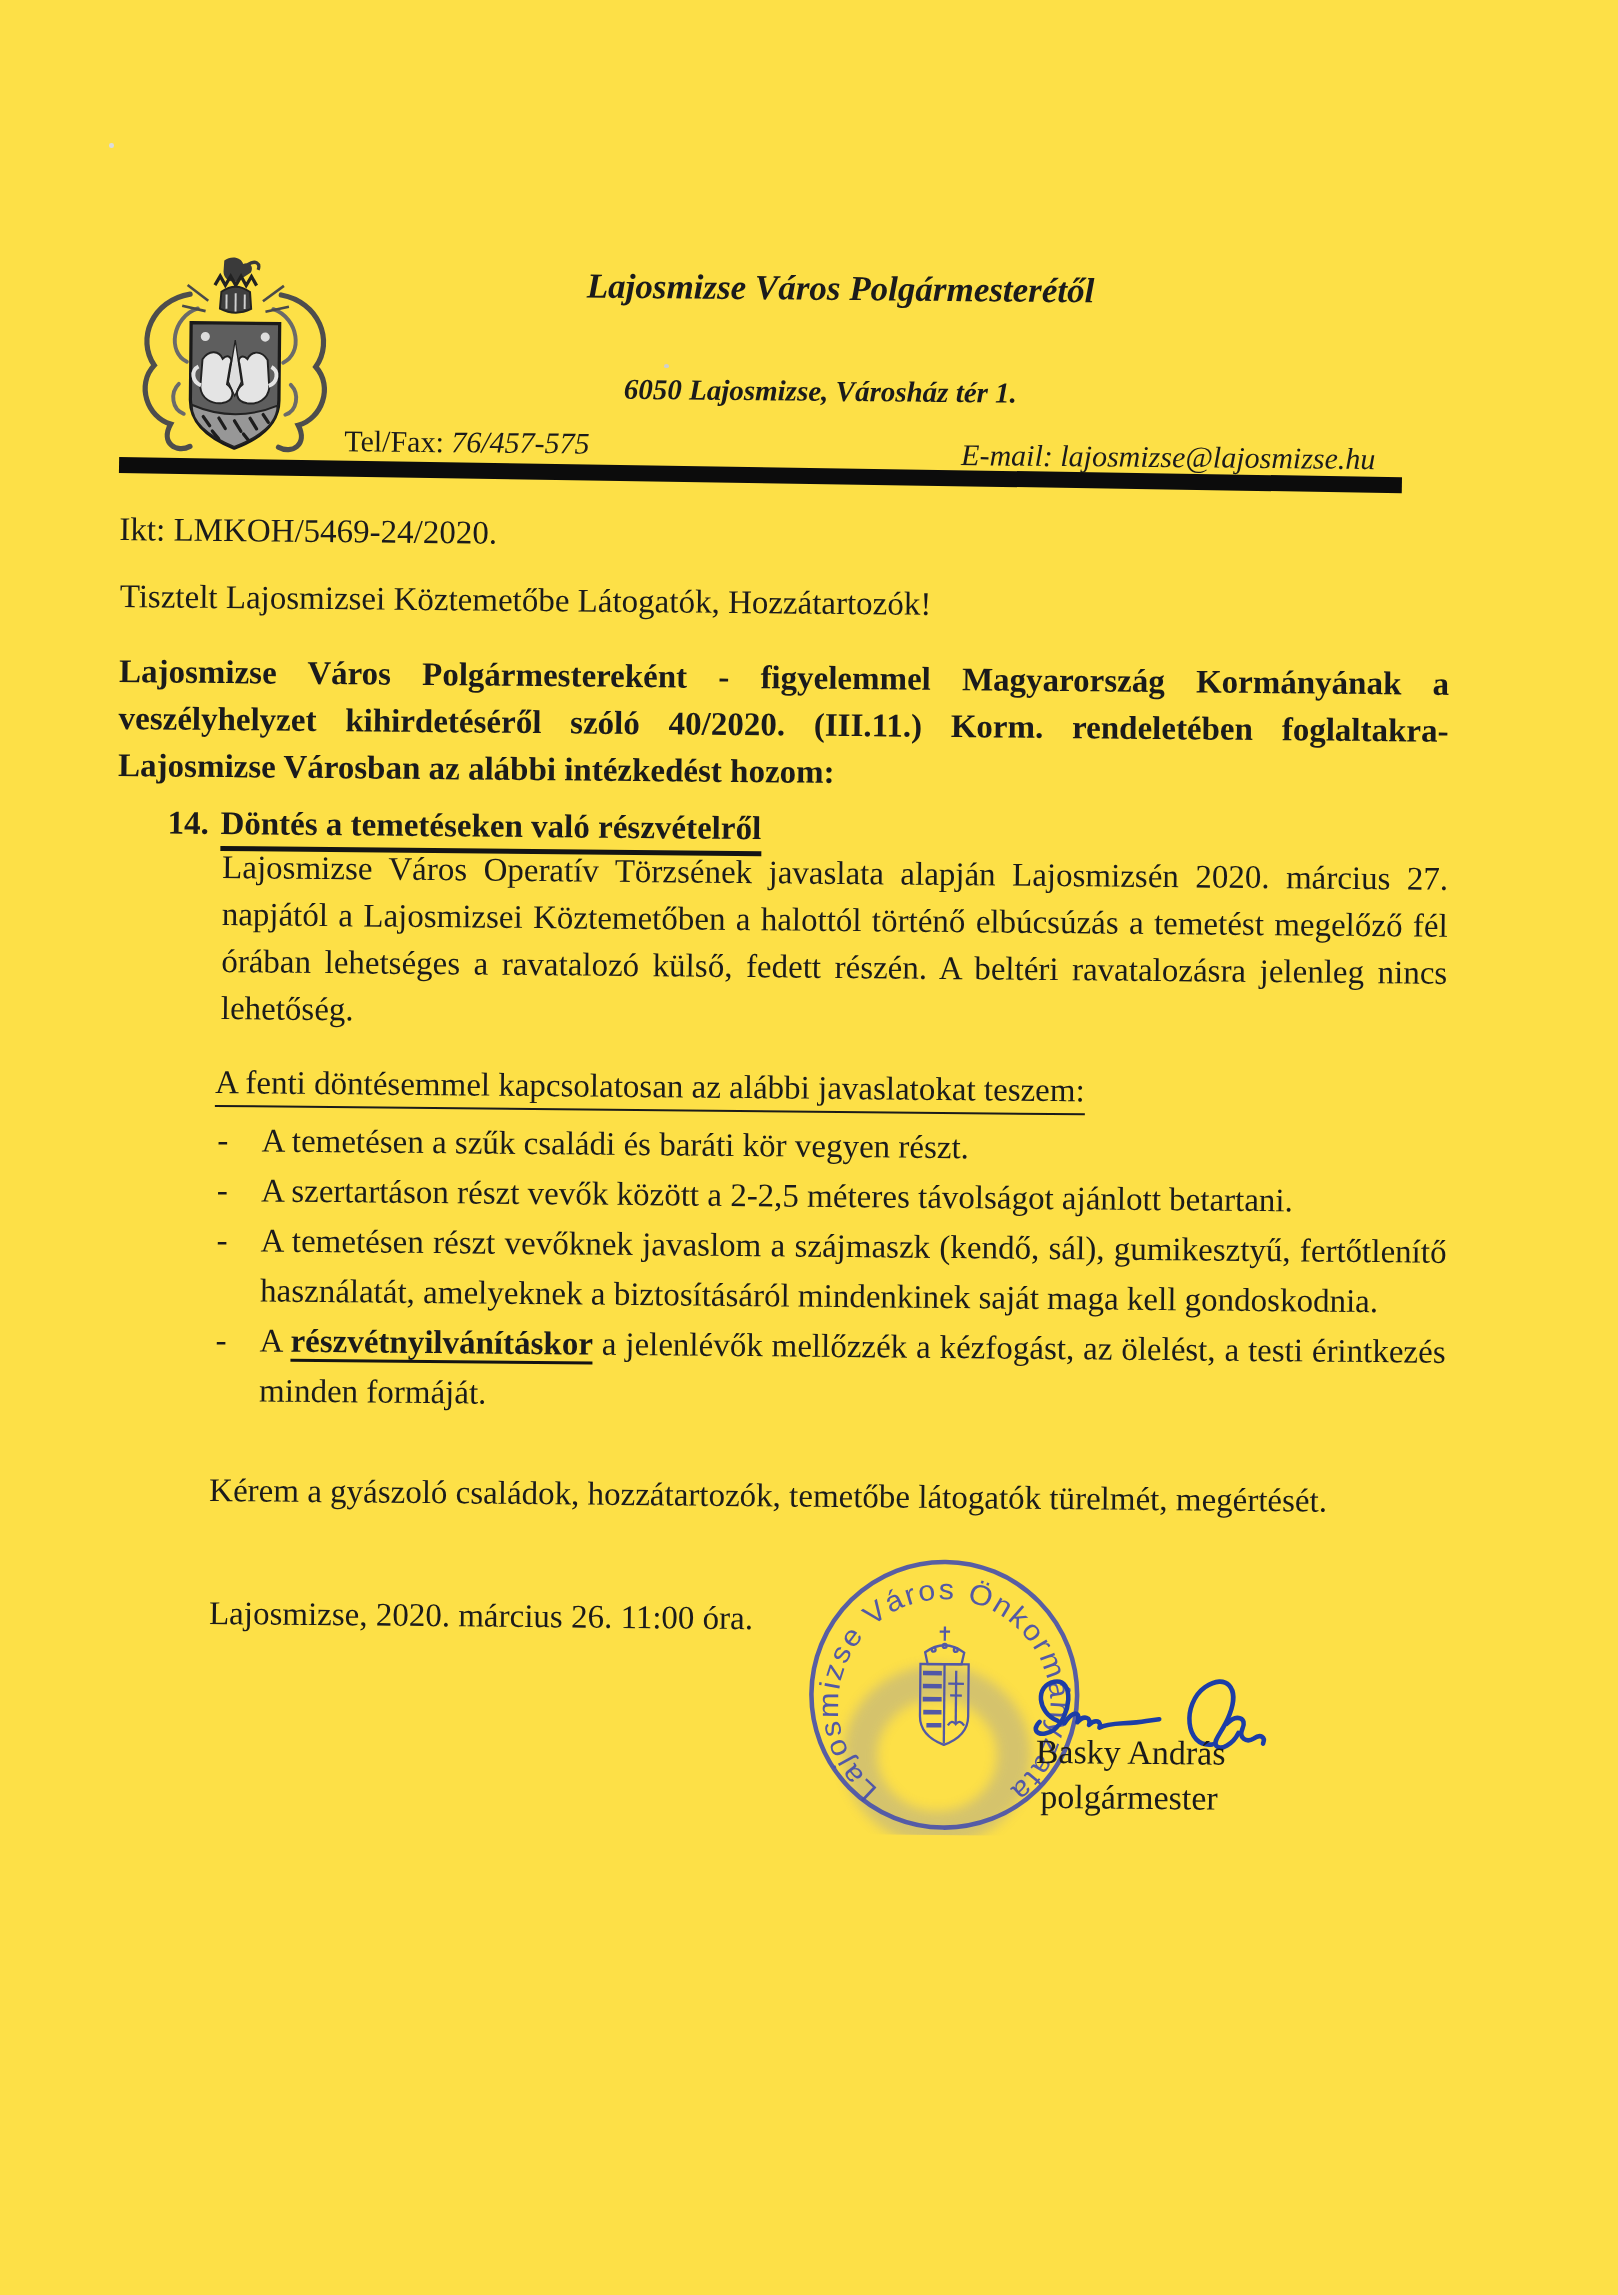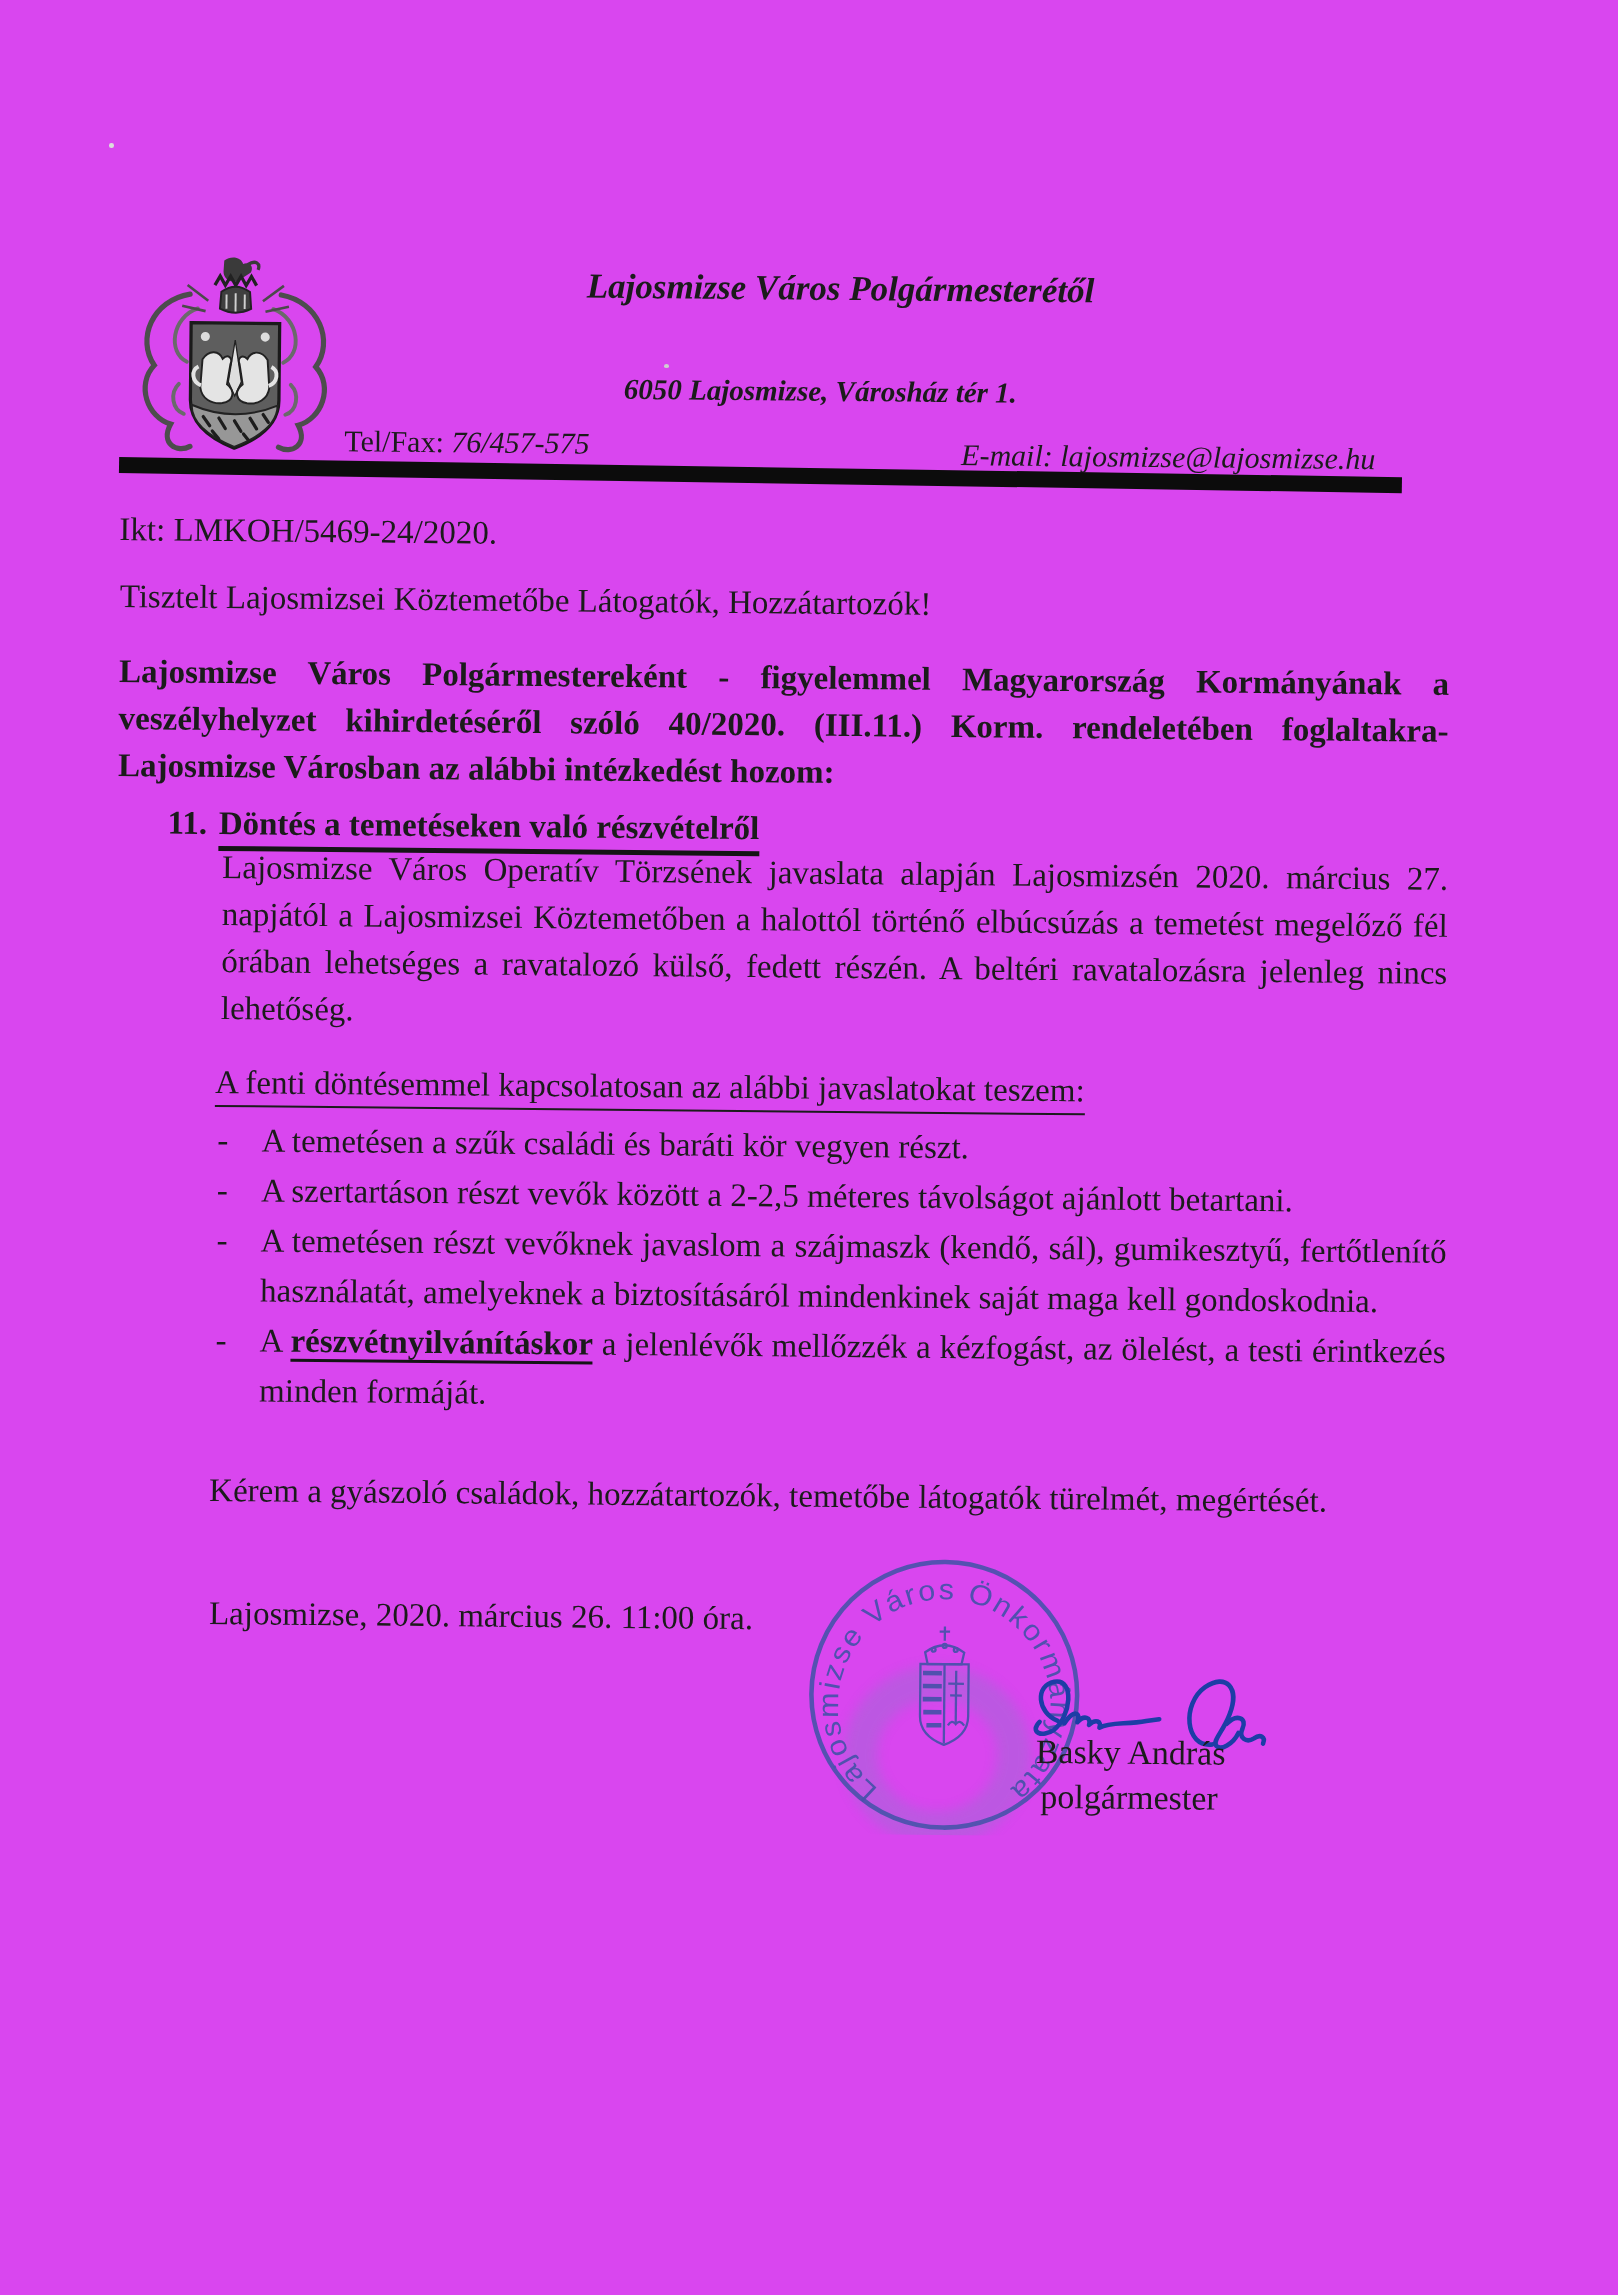--- a/index.html
+++ b/index.html
@@ -1,19 +1,19 @@
 <!DOCTYPE html>
 <html style="font-size:10.4px"><head>
 <meta charset="utf-8">
 <style>
   html,body{margin:0;padding:0;background:#9a9a9a;}
   .page{
     position:relative;
     width:1619px;height:2295px;
-    background:#d946ef;
+    background:#fde047;
     overflow:hidden;
     font-family:"Liberation Serif", serif;
     color:#1b1b1b;
   }
   .scan{position:absolute;inset:0;transform:rotate(0.55deg);transform-origin:117px 261px;}
   .abs{position:absolute;}
   .office-title{left:587px;top:264px;font-size:35px;font-weight:700;font-style:italic;line-height:1;white-space:nowrap;}
   .address{left:625px;top:370px;font-size:29px;font-weight:700;font-style:italic;line-height:1;white-space:nowrap;}
   .telfax{left:346px;top:424px;font-size:30px;line-height:1;white-space:nowrap;}
   .telfax .val{font-style:italic;}
@@ -118,21 +118,21 @@
 
     <div class="abs ikt">Ikt: LMKOH/5469-24/2020.</div>
     <div class="abs salutation">Tisztelt Lajosmizsei Köztemetőbe Látogatók, Hozzátartozók!</div>
 
     <div class="abs intro">
       <div class="jline">Lajosmizse Város Polgármestereként - figyelemmel Magyarország Kormányának a</div>
       <div class="jline">veszélyhelyzet kihirdetéséről szóló 40/2020. (III.11.) Korm. rendeletében foglaltakra-</div>
       <div class="nline">Lajosmizse Városban az alábbi intézkedést hozom:</div>
     </div>
 
-    <div class="abs h14"><span>11.</span><span class="t">Döntés a temetéseken való részvételről</span></div>
+    <div class="abs h14"><span>14.</span><span class="t">Döntés a temetéseken való részvételről</span></div>
 
     <div class="abs decision">
       <div class="jline">Lajosmizse Város Operatív Törzsének javaslata alapján Lajosmizsén 2020. március 27.</div>
       <div class="jline">napjától a Lajosmizsei Köztemetőben a halottól történő elbúcsúzás a temetést megelőző fél</div>
       <div class="jline">órában lehetséges a ravatalozó külső, fedett részén. A beltéri ravatalozásra jelenleg nincs</div>
       <div class="nline">lehetőség.</div>
     </div>
 
     <div class="abs prop-head">A fenti döntésemmel kapcsolatosan az alábbi javaslatokat teszem:</div>
 

